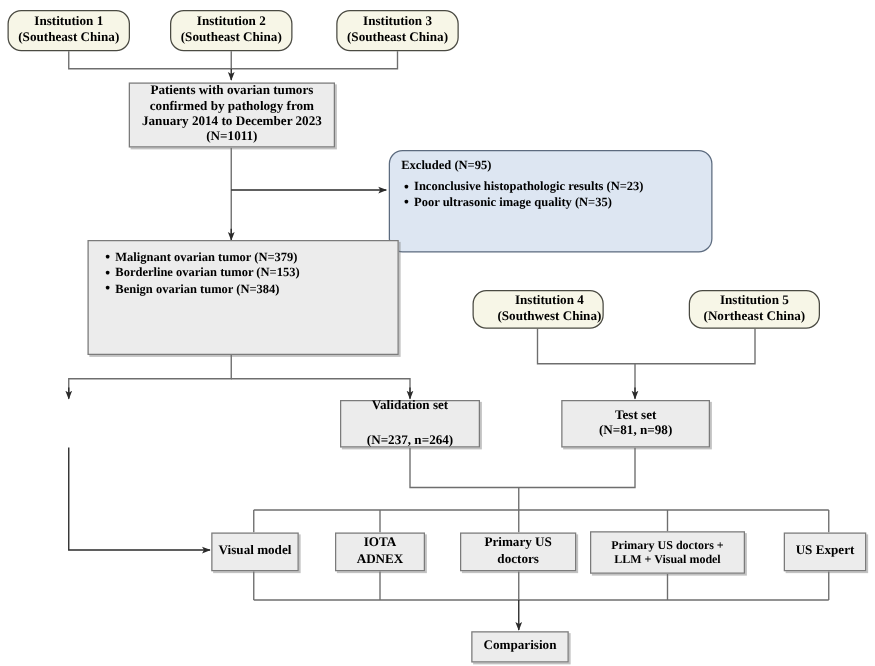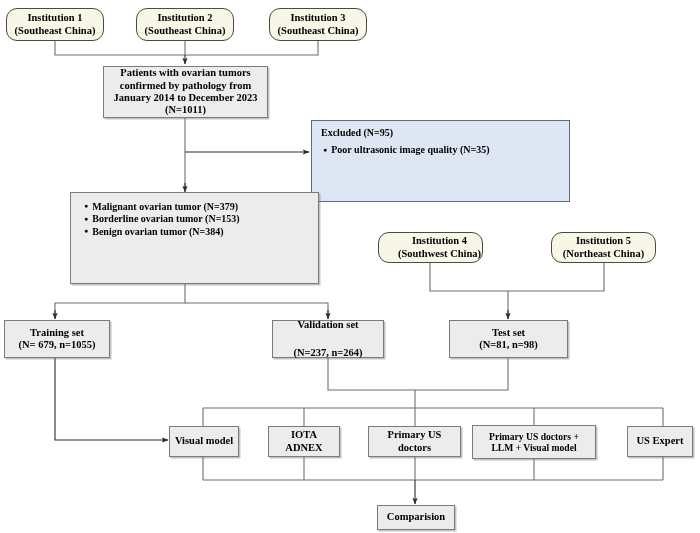--- a/index.html
+++ b/index.html
@@ -171,44 +171,41 @@
     <span class="ln">(Southeast China)</span>
   </div>
 
   <div class="node proc" style="left:103px; top:66px; width:165px; height:52px;">
     <span class="ln">Patients with ovarian tumors</span>
     <span class="ln">confirmed by pathology from</span>
     <span class="ln">January 2014 to December 2023</span>
     <span class="ln">(N=1011)</span>
   </div>
 
-  <div class="excl" style="position:absolute; left:311px; top:120px; width:240px; height:68px;">
+  <div class="excl" style="position:absolute; left:311px; top:120px; width:240px; height:68px;border-radius:11px;">
     <span class="hdr">Excluded (N=95)</span>
+    <span class="bullet-row">Inconclusive histopathologic results (N=23)</span>
     <span class="bullet-row">Poor ultrasonic image quality (N=35)</span>
   </div>
 
   <div class="listbox" style="position:absolute; left:70px; top:192px; width:230px; height:78px;">
     <span class="bullet-row">Malignant ovarian tumor (N=379)</span>
     <span class="bullet-row">Borderline ovarian tumor (N=153)</span>
     <span class="bullet-row">Benign ovarian tumor (N=384)</span>
   </div>
 
   <div class="node inst" style="left:378px; top:232px; width:105px; height:31px;padding-left:18px;">
     <span class="ln">Institution 4</span>
     <span class="ln">(Southwest China)</span>
   </div>
   <div class="node inst" style="left:551px; top:232px; width:105px; height:31px;">
     <span class="ln">Institution 5</span>
     <span class="ln">(Northeast China)</span>
   </div>
 
-  <div class="node proc" style="left:4px; top:320px; width:106px; height:38px;">
-    <span class="ln">Training set</span>
-    <span class="ln">(N= 679, n=1055)</span>
-  </div>
   <div class="node proc" style="left:272px; top:320px; width:112px; height:38px;gap:16px;">
     <span class="ln">Validation set</span>
     <span class="ln">(N=237, n=264)</span>
   </div>
   <div class="node proc" style="left:449px; top:320px; width:119px; height:38px;">
     <span class="ln">Test set</span>
     <span class="ln">(N=81, n=98)</span>
   </div>
 
   <div class="node proc" style="left:169px; top:426px; width:70px; height:31px;">

